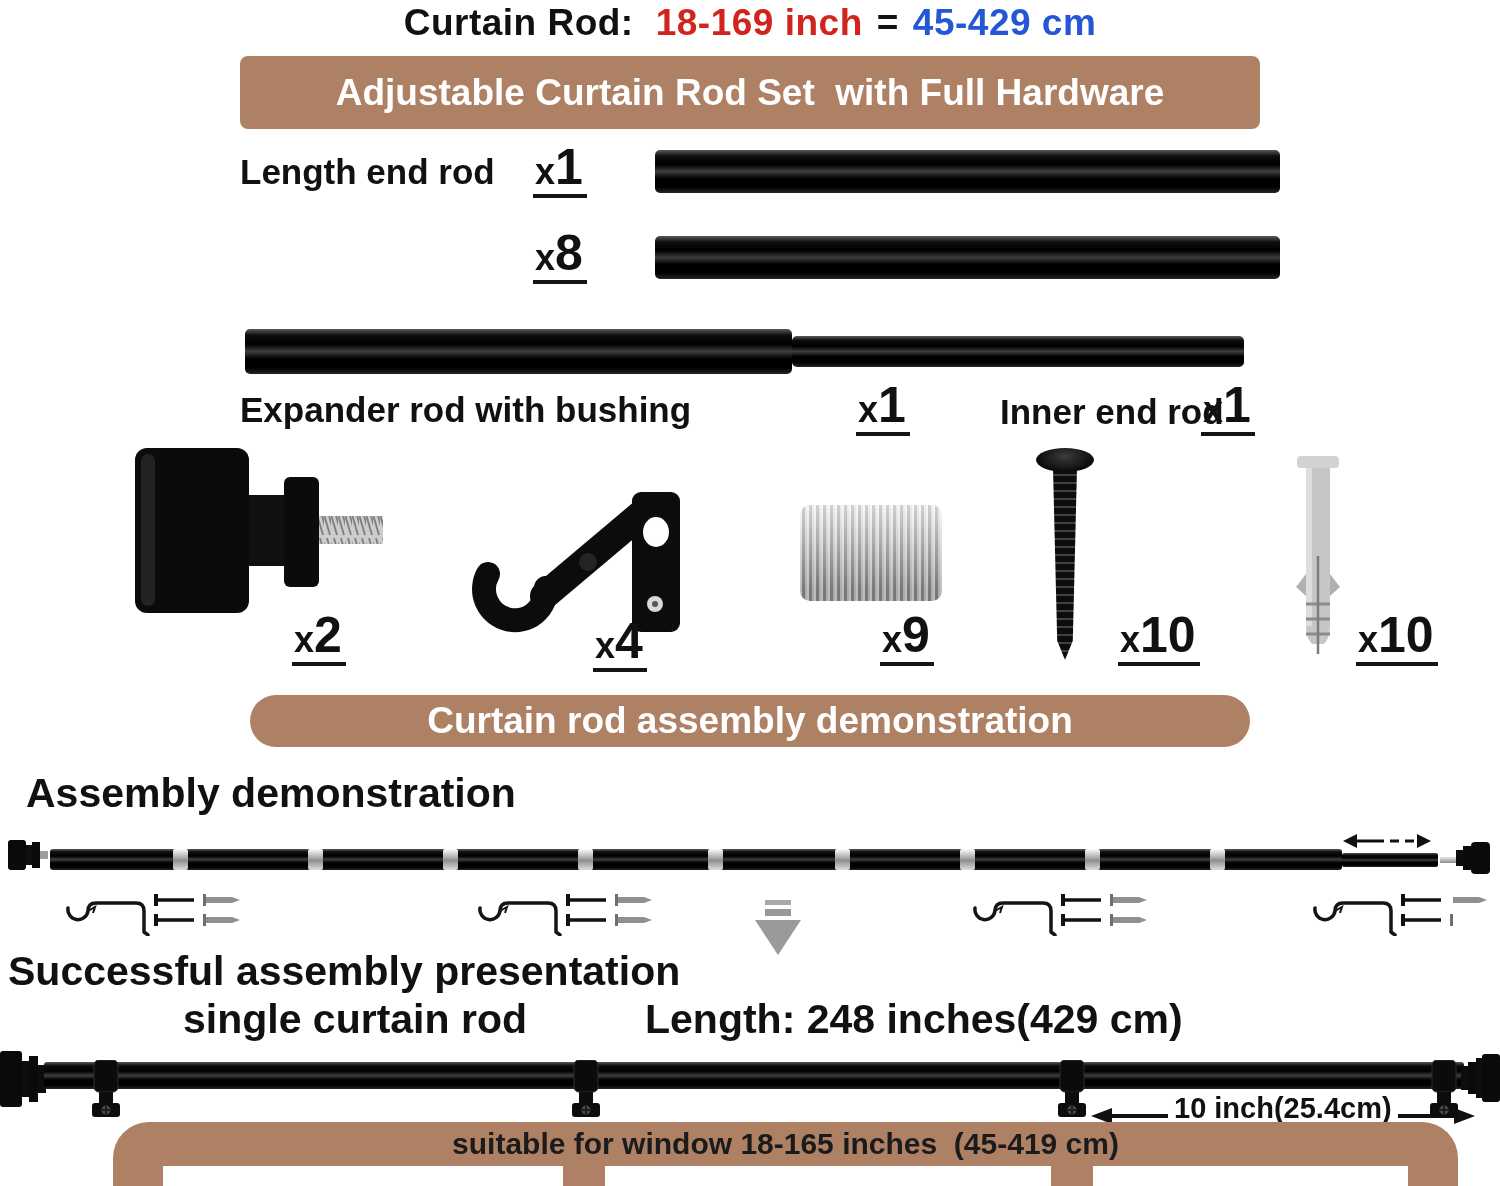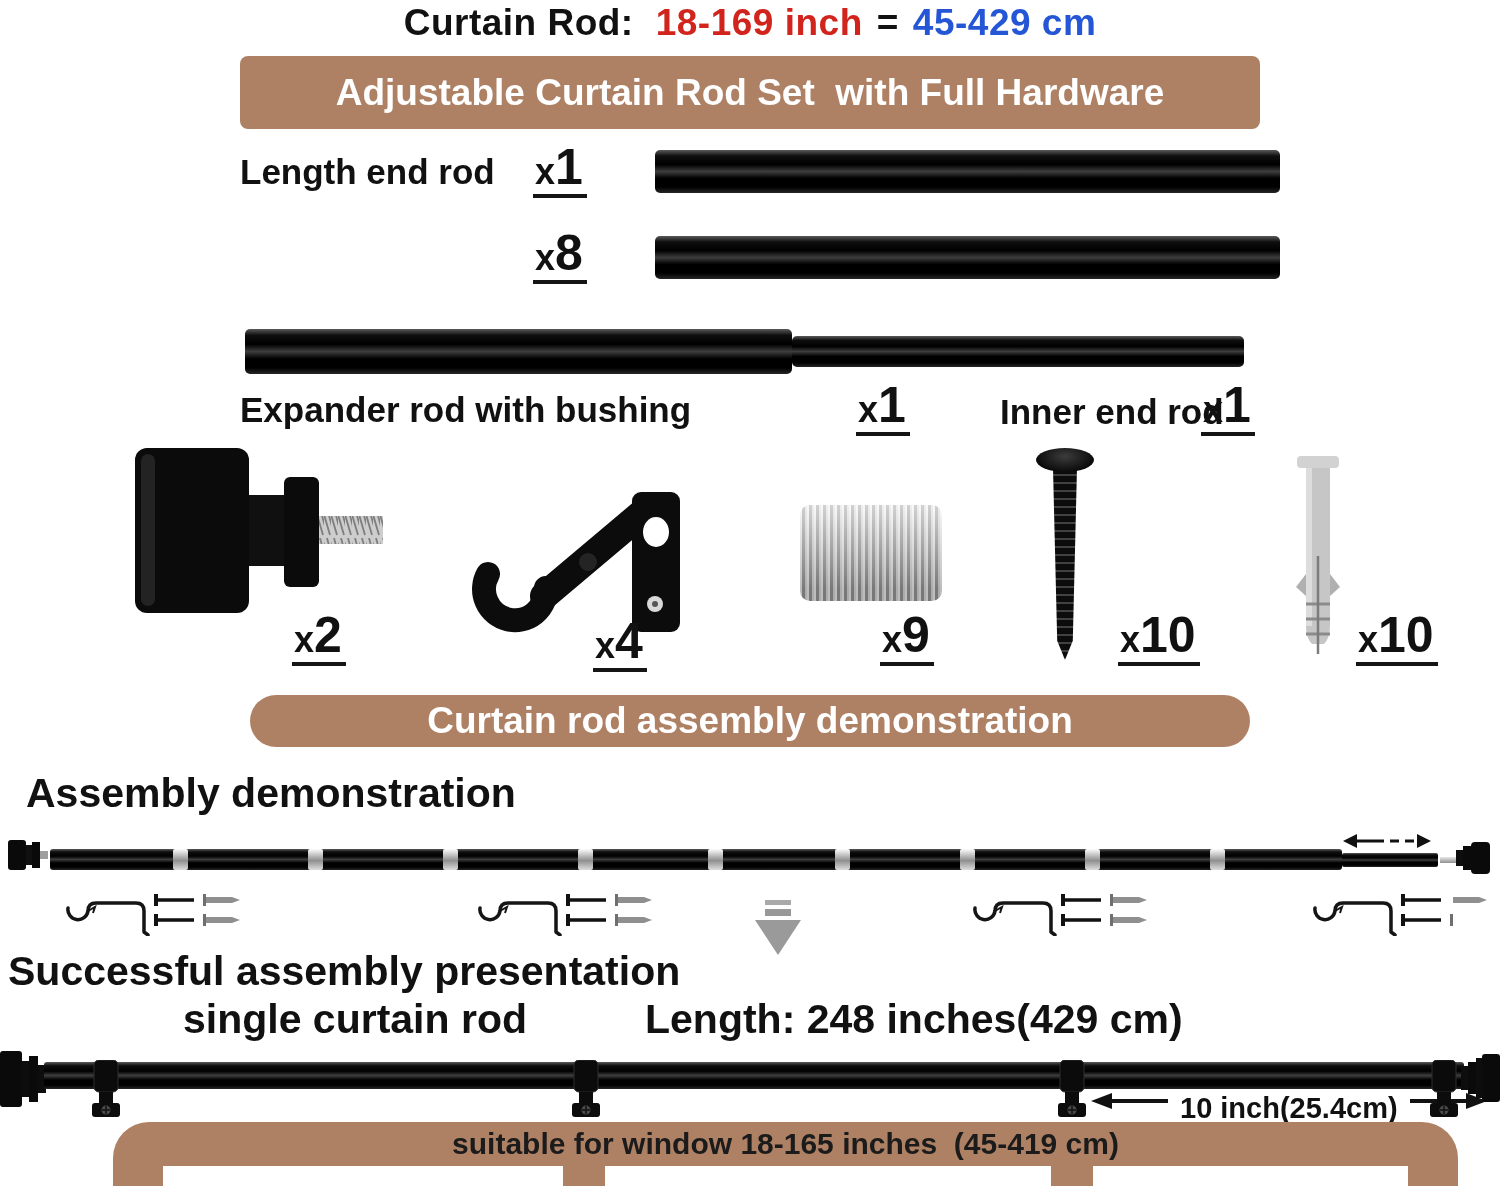--- a/index.html
+++ b/index.html
@@ -29,21 +29,21 @@
   
   .bushing{position:absolute;left:800px;top:505px;width:142px;height:96px;border-radius:10px;
            background:linear-gradient(180deg,rgba(255,255,255,.55),rgba(0,0,0,.22) 88%),
            repeating-linear-gradient(90deg,#f2f2f2 0 2px,#9a9a9a 2px 5px,#dcdcdc 5px 7px);}
   .screw{position:absolute;left:1036px;top:448px;width:58px;height:212px;}
   .screw .head{position:absolute;left:0;top:0;width:58px;height:24px;border-radius:50%;
                background:radial-gradient(ellipse at 50% 35%,#3c3c3c,#0b0b0b 70%);}
   .screw .shaft{position:absolute;left:14px;top:20px;width:30px;height:192px;
                 background:repeating-linear-gradient(180deg,#0c0c0c 0 6px,#424242 6px 8px);
                 clip-path:polygon(10% 0,90% 0,76% 90%,50% 100%,24% 90%);}
-  .dim-row{position:absolute;left:1090px;top:1092px;display:flex;align-items:flex-start;gap:12px;}
+  .dim-row{position:absolute;left:1090px;top:1092px;display:flex;align-items:flex-end;gap:6px;}
   .dim-label{font-size:29px;font-weight:bold;white-space:nowrap;}
   .frame-band{position:absolute;left:113px;top:1122px;width:1345px;height:44px;background:#ae8165;
               border-radius:36px 36px 0 0;display:flex;align-items:center;justify-content:center;
               font-size:30px;font-weight:bold;color:#1b1b1b;white-space:pre;}
   .frame-leg{position:absolute;top:1164px;height:22px;background:#ae8165;}
 </style>
 </head>
 <body>
 
 <div class="canvas">

